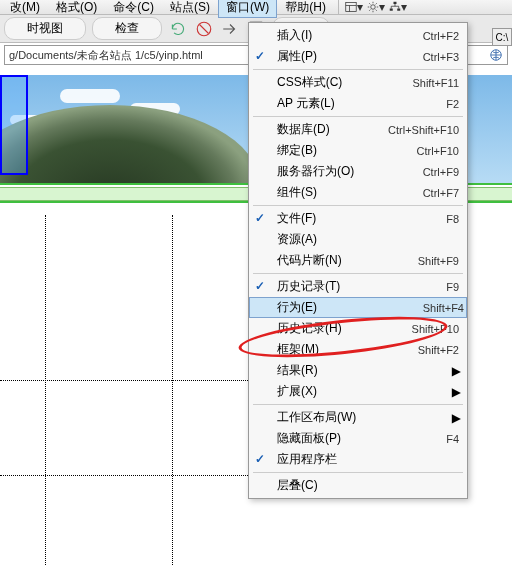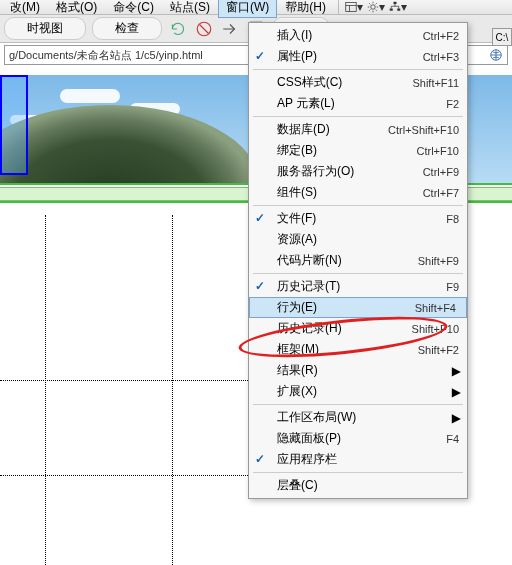--- a/index.html
+++ b/index.html
@@ -28,21 +28,21 @@
   .selbox { position: absolute; left: 0; top: 0; width: 28px; height: 100px; border: 2px solid #00f; background: rgba(100,180,255,0.35); }
   .ruler-horiz { position: absolute; top: 112px; left: 0; width: 100%; height: 14px; background: #d8f5d0; border-top: 1px solid #7fbf6a; border-bottom: 1px solid #7fbf6a; }
   .greenline { position: absolute; top: 108px; left: 0; width: 100%; height: 2px; background: #3fbf3f; }
   .greenline2 { position: absolute; top: 126px; left: 0; width: 100%; height: 2px; background: #3fbf3f; }
   
   .dotted-vert { position: absolute; border-left: 1px dotted #000; top: 140px; height: 420px; }
   .dotted-horiz { position: absolute; border-top: 1px dotted #000; left: 0; width: 250px; }
   
   .dropdown { position: absolute; left: 248px; top: 22px; width: 220px; background: #f7f7f7; border: 1px solid #999; box-shadow: 2px 2px 6px rgba(0,0,0,0.25); padding: 2px 0; }
   .dropdown .row { display: flex; align-items: center; height: 21px; padding: 0 8px 0 28px; position: relative; cursor: default; }
-  .dropdown .row.highlight { background: #cde6f7; border: 1px solid #7da2ce; padding: 0 10px 0 27px; height: 21px; }
+  .dropdown .row.highlight { background: #cde6f7; border: 1px solid #7da2ce; padding: 0 2px 0 27px; height: 21px; }
   .dropdown .row .chk { position: absolute; left: 6px; top: 3px; color: #1a5fb4; font-weight: bold; }
   .dropdown .row .lbl { flex: 1; }
   .dropdown .row .sc { color: #333; font-size: 11px; text-align: right; }
   .dropdown .row .arrow { position: absolute; right: 6px; }
   .dropdown hr { border: none; border-top: 1px solid #ccc; margin: 2px 4px; }
   
   .redcircle { position: absolute; border: 3px solid #e02020; border-radius: 50%; transform: rotate(-6deg); pointer-events: none; }
 </style>
 </head>
 <body>

